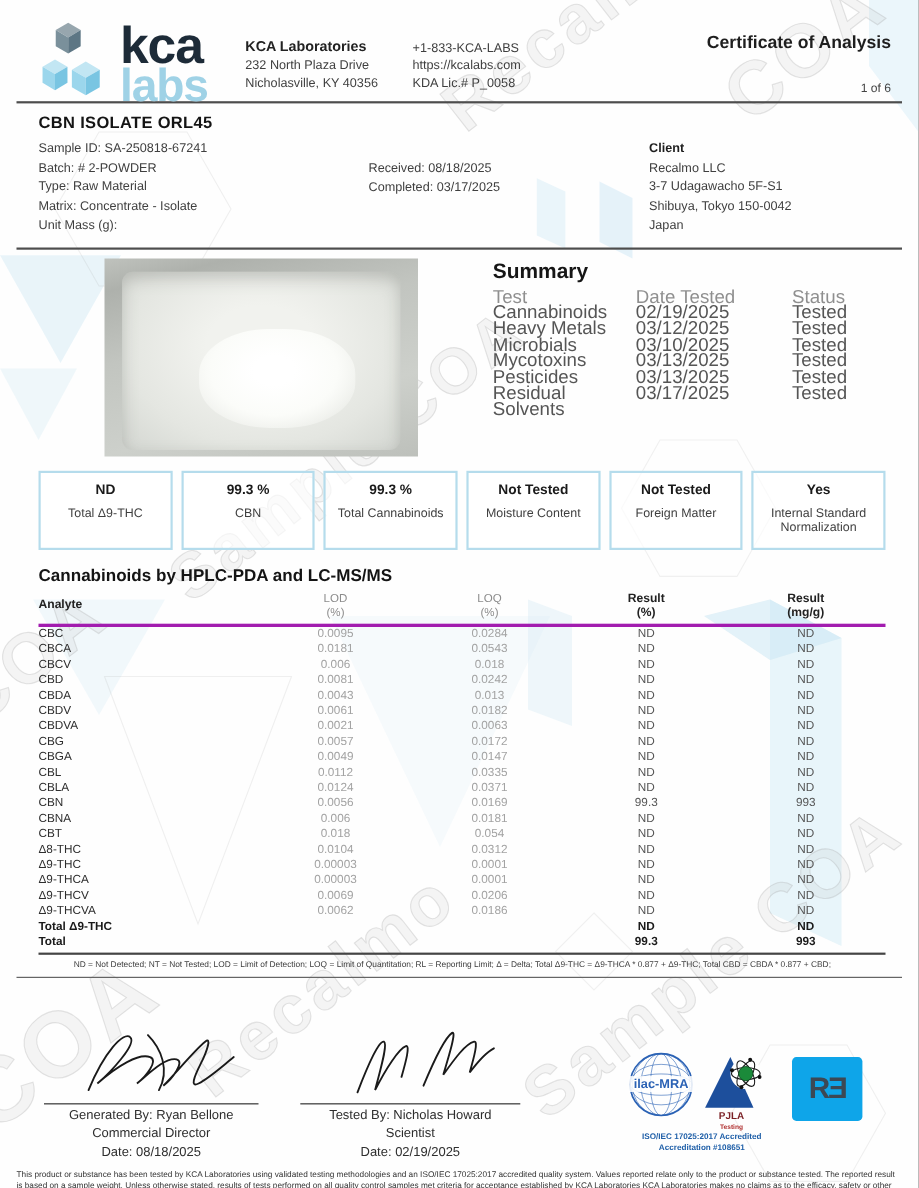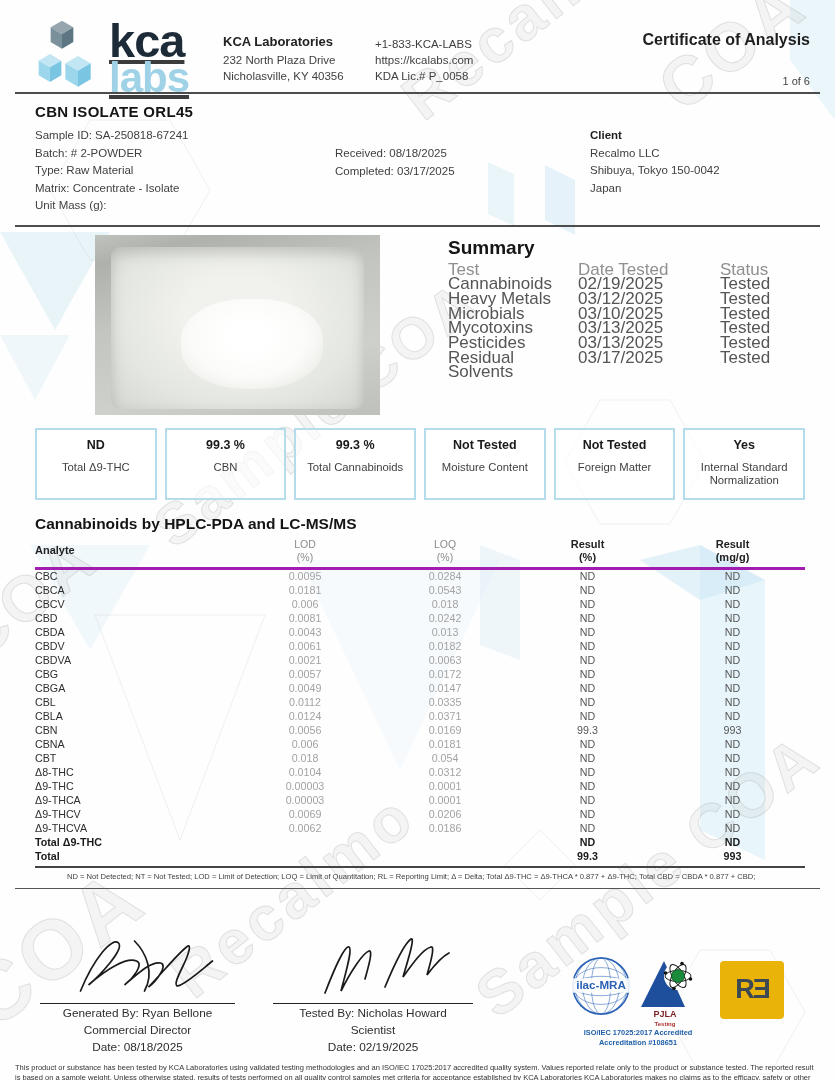--- a/index.html
+++ b/index.html
@@ -8,21 +8,21 @@
   .content{position:absolute;inset:0;padding:0 15px;z-index:2;box-sizing:border-box;}
 
   
   .wm{position:absolute;inset:0;z-index:1;pointer-events:none;overflow:hidden;}
   .wm-text{position:absolute;font-weight:bold;white-space:nowrap;letter-spacing:4px;
            color:rgba(160,160,160,0.10);-webkit-text-stroke:1px rgba(160,160,160,0.28);
            transform:rotate(-38deg);}
 
   
   .hdr{display:flex;padding-top:10px;height:82px;}
-  .logo{display:flex;width:208px;text-decoration:underline;}
+  .logo{display:flex;width:208px;}
   .logo svg{width:82px;height:80px;margin-left:8px;}
   .logo-words{margin-left:4px;margin-top:12px;line-height:0.82;}
   .logo-kca{font-size:47px;font-weight:800;color:#1d2b38;letter-spacing:-1px;display:block;}
   .logo-labs{font-size:42px;font-weight:800;color:#9fd2e6;letter-spacing:-1px;display:block;}
   .lab-info{margin-top:24px;width:152px;font-size:11.5px;line-height:16px;color:#3f3f3f;}
   .lab-name{font-size:13px;font-weight:700;color:#222;margin-bottom:2px;}
   .lab-contact{margin-top:26px;width:160px;font-size:11.5px;line-height:16px;color:#3f3f3f;}
   .doc-meta{flex:1;text-align:right;padding-right:10px;}
   .doc-title{margin-top:21px;font-size:16px;font-weight:800;color:#1e1e1e;}
   .page-num{margin-top:26px;font-size:11px;color:#444;}
@@ -85,21 +85,21 @@
   .sig-row{display:flex;margin:0 0 0 20px;padding-top:40px;}
   .sig{display:flex;flex-direction:column;}
   .sig-1{width:195px;margin-left:5px;}
   .sig-2{width:200px;margin-left:38px;}
   .sig svg{height:74px;width:100%;}
   .sig-line{border-top:1.5px solid #222;}
   .sig-name{margin-top:2px;text-align:center;font-size:11.8px;line-height:15px;color:#2e2e2e;}
   .logos{margin-left:auto;display:flex;flex-wrap:wrap;width:250px;padding-top:26px;justify-content:flex-start;}
   .ilac{width:62px;height:62px;}
   .pjla{width:60px;height:74px;margin-left:6px;}
-  .re-box{width:64px;height:58px;margin:6px 0 0 22px;background:#eab308;border-radius:4px;
+  .re-box{width:64px;height:58px;margin:6px 0 0 22px;background:#0ea5e9;border-radius:4px;
           display:flex;align-items:center;justify-content:center;}
   .re-mark{font-size:27px;font-weight:800;color:#3c4854;letter-spacing:-2px;}
   .accr-caption{width:136px;margin-top:-8px;text-align:center;font-size:7.4px;font-weight:700;
                 color:#1f5fa8;line-height:9.5px;}
 
   
   .disclaimer{margin:8px 0 0;font-size:7.5px;line-height:10.6px;color:#333;}
 </style>
 </head>
 <body>
@@ -179,20 +179,21 @@
         <div>Matrix: Concentrate - Isolate</div>
         <div>Unit Mass (g):</div>
       </div>
       <div class="sr-c2">
         <div>Received: 08/18/2025</div>
         <div>Completed: 03/17/2025</div>
       </div>
       <div class="sr-c3">
         <div class="client-label">Client</div>
         <div>Recalmo LLC</div>
+        <div>3-7 Udagawacho 5F-S1</div>
         <div>Shibuya, Tokyo 150-0042</div>
         <div>Japan</div>
       </div>
     </div>
     <hr class="rule">
 
     <div class="photo-summary">
       <div class="photo">
         <div class="tub"></div>
         <div class="powder"></div>

